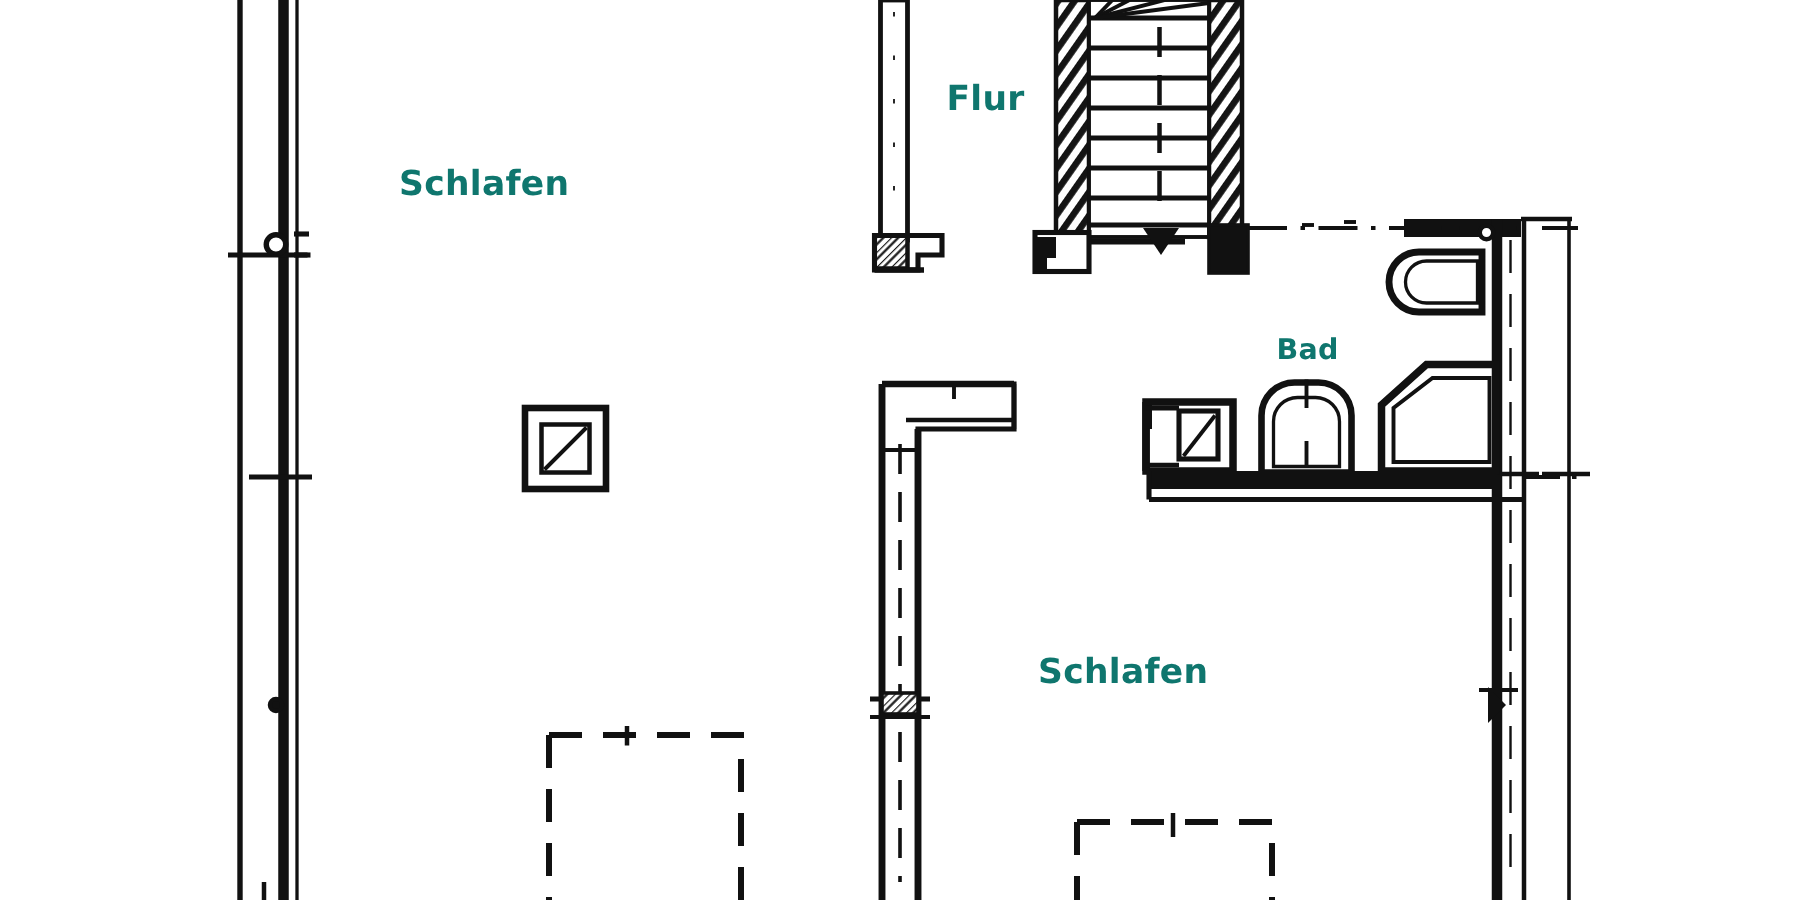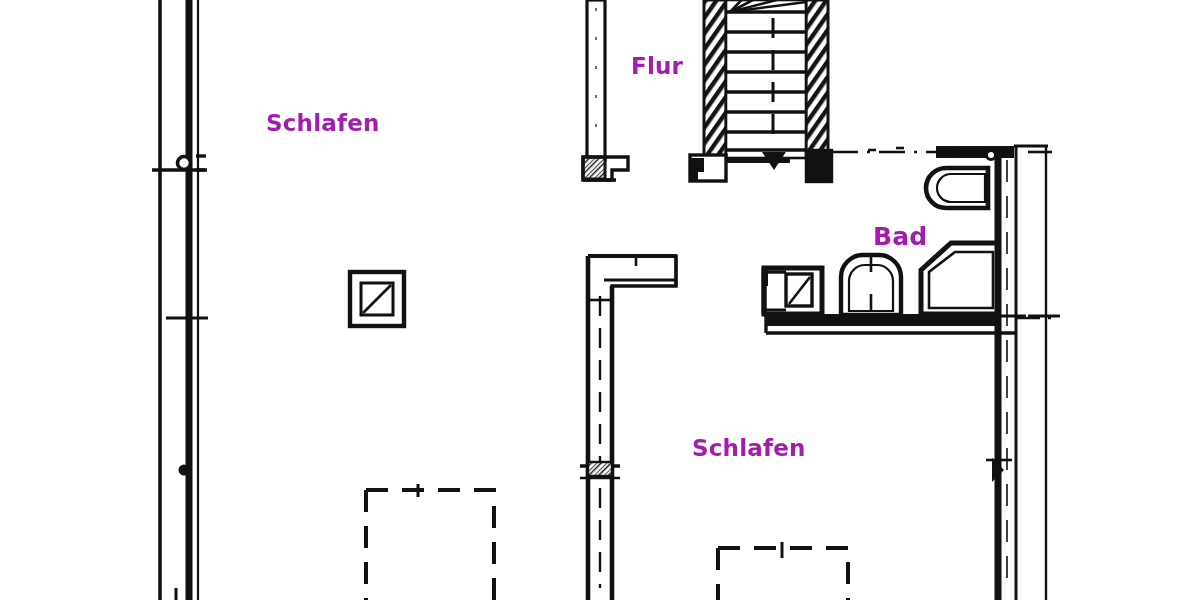--- a/index.html
+++ b/index.html
@@ -19,28 +19,28 @@
     position:absolute;
     top:0; left:0;
     width:1200px;
     height:600px;
     display:block;
   }
   .room-label{
     position:absolute;
     font-family:"DejaVu Sans","Liberation Sans",sans-serif;
     font-weight:700;
-    color:#a21caf;
+    color:#0f766e;
     white-space:nowrap;
     letter-spacing:0.2px;
     line-height:1;
   }
   .lbl-schlafen-top{ left:266px; top:112px; font-size:23px; }
   .lbl-flur{        left:631px; top:55px;  font-size:23px; }
-  .lbl-bad{         left:873px; top:224px; font-size:25px; }
+  .lbl-bad{         left:851px; top:224px; font-size:19px; }
   .lbl-schlafen-bot{left:692px; top:437px; font-size:23px; }
 </style>
 </head>
 <body>
 
 <div id="plan">
 
   <svg viewBox="0 0 1200 600" xmlns="http://www.w3.org/2000/svg">
 
     <defs>

